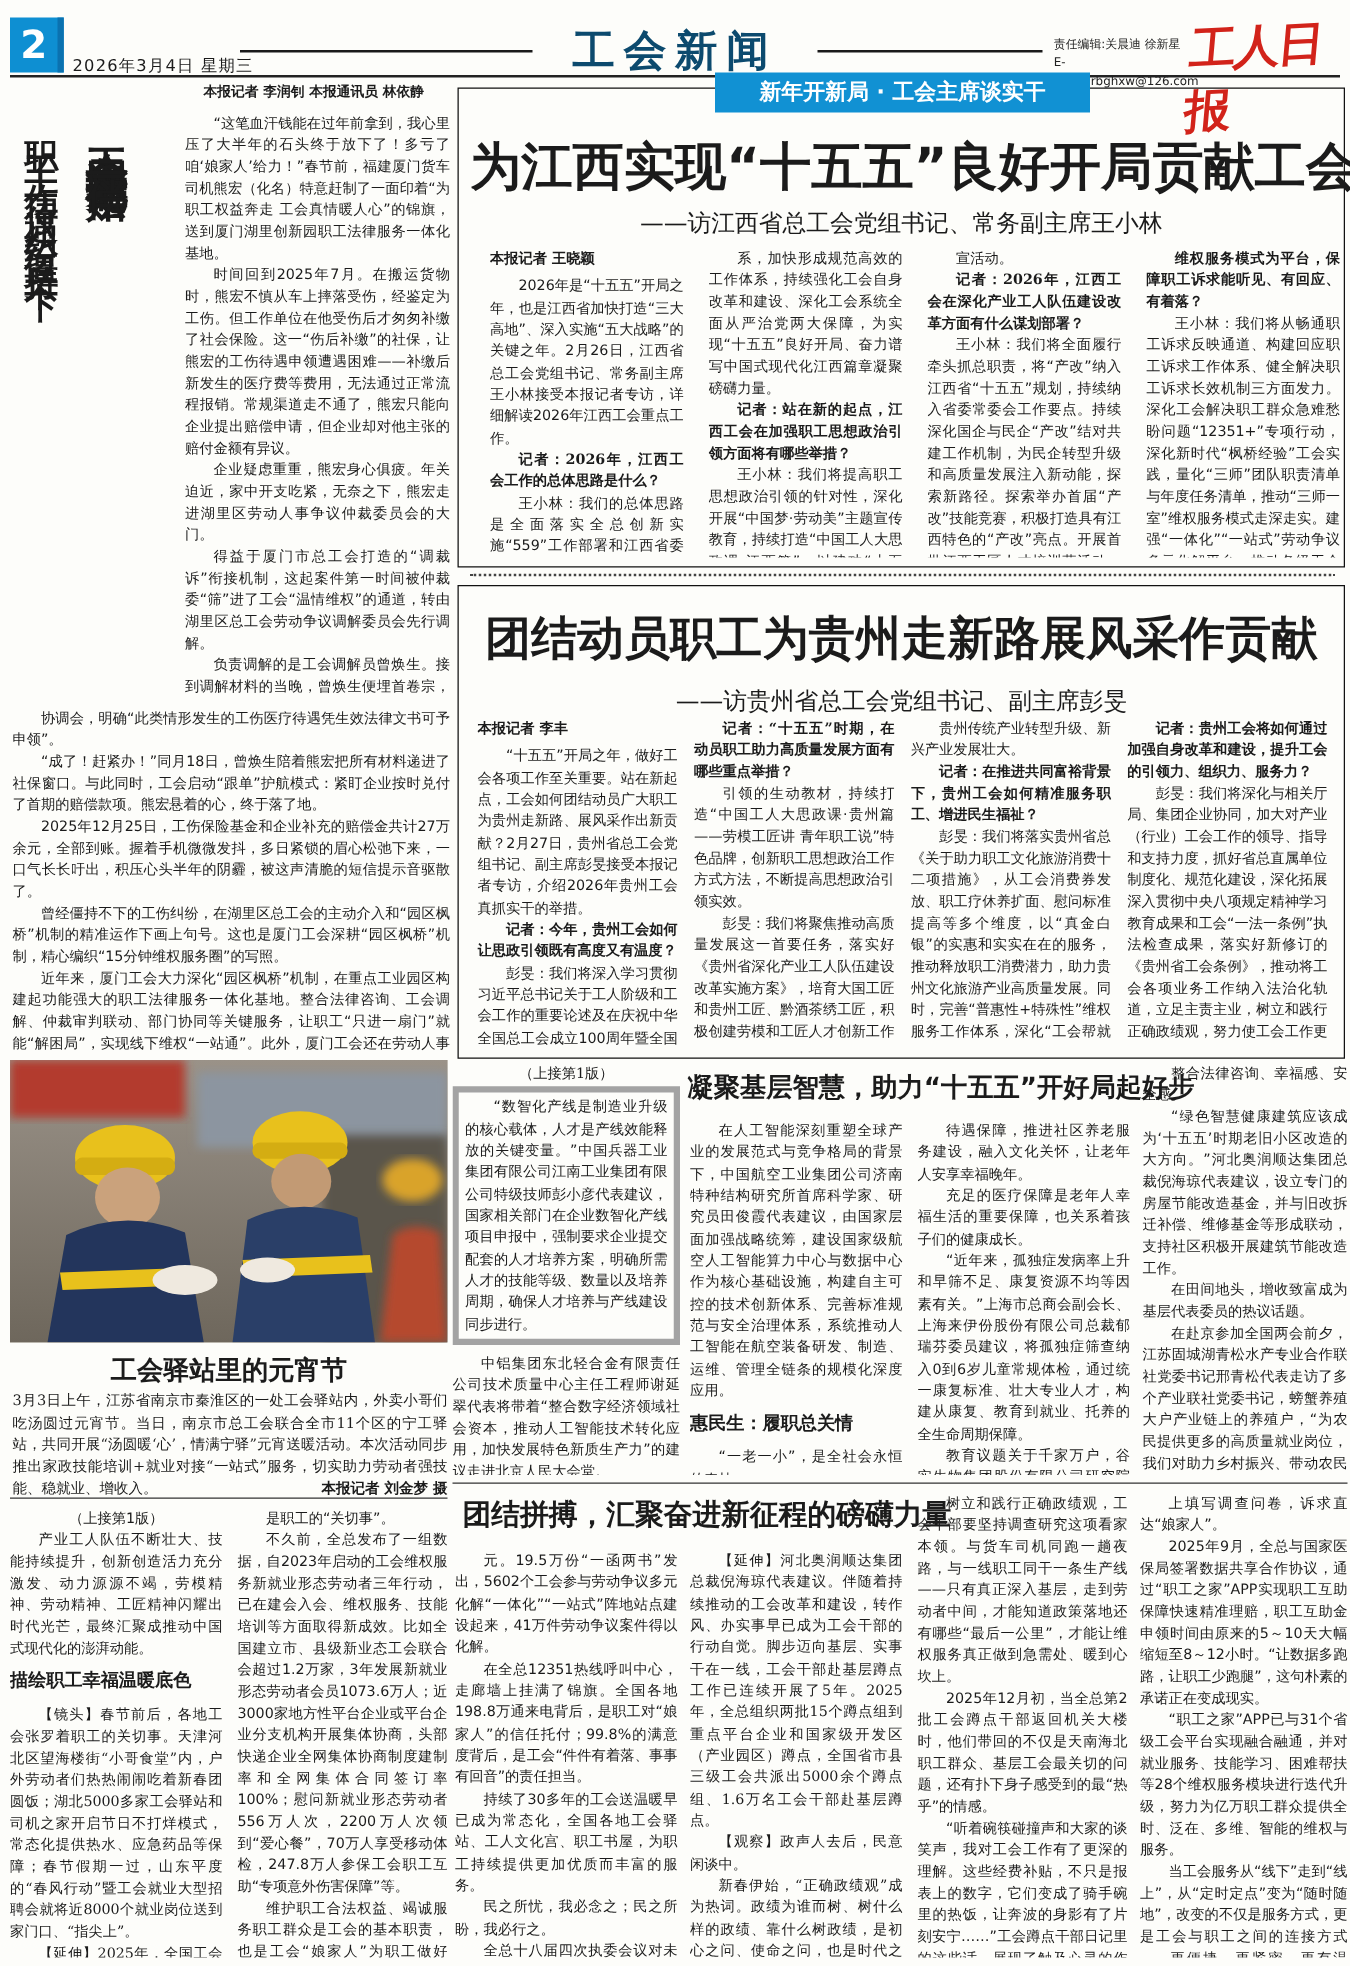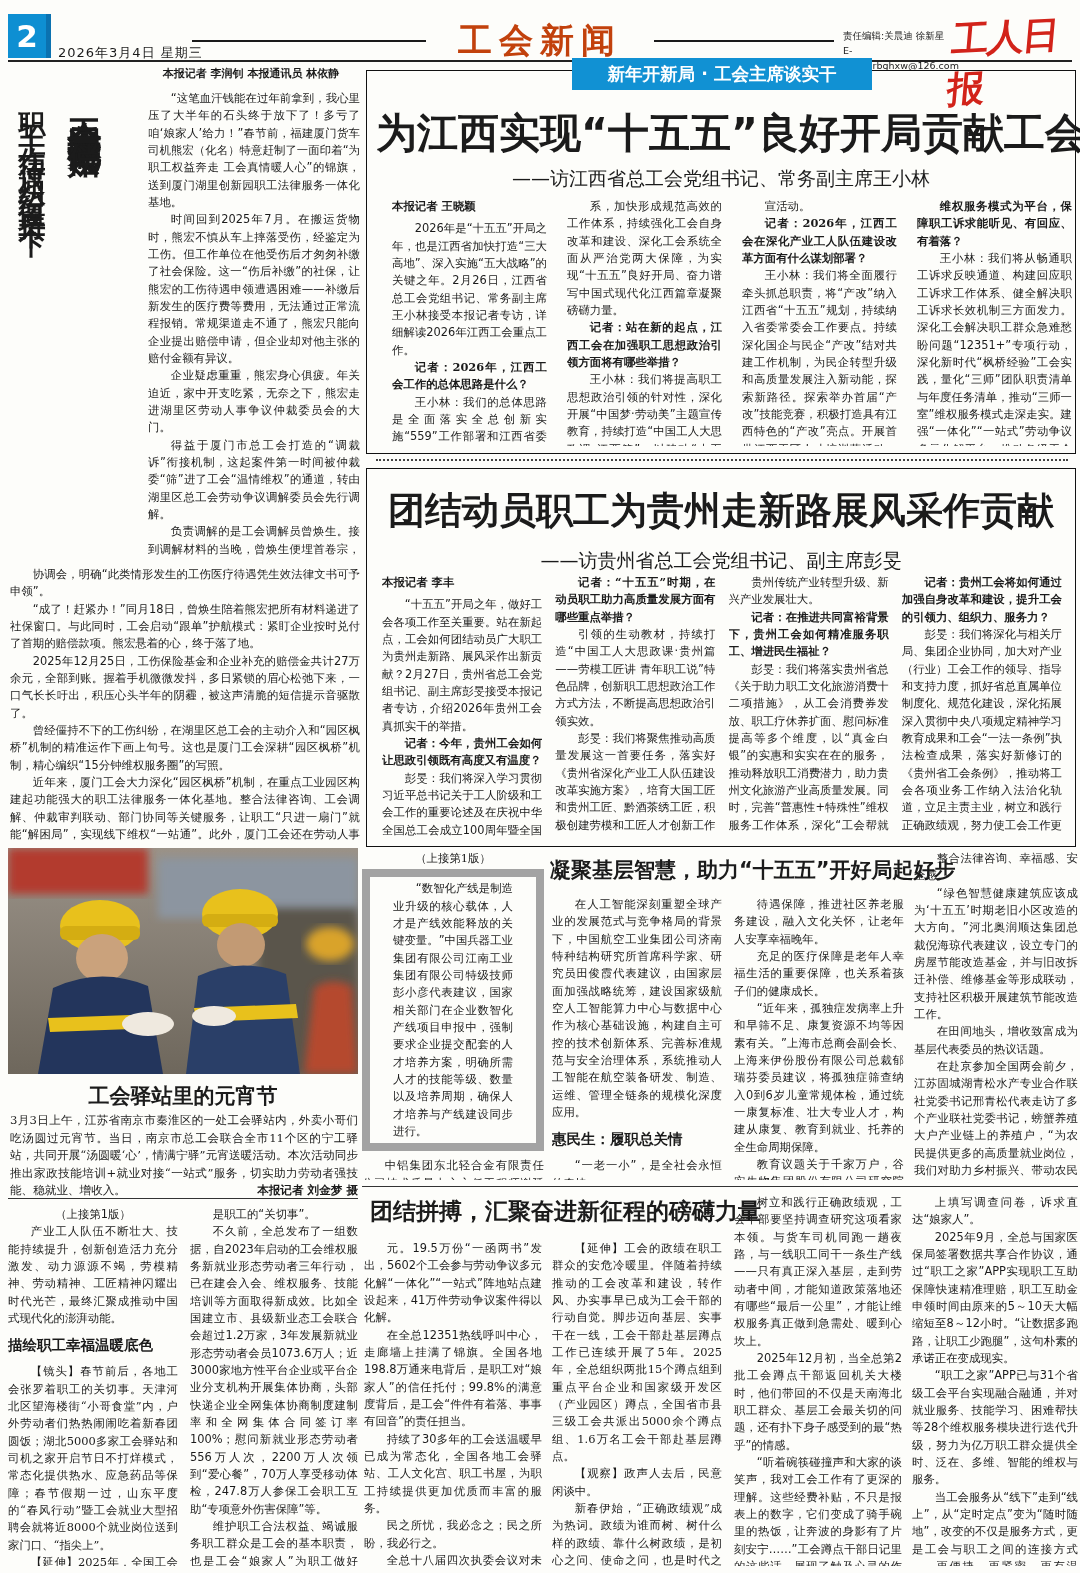--- a/index.html
+++ b/index.html
@@ -6,21 +6,21 @@
   #page{position:relative;width:1080px;height:1573px;background:#fdfdfa;margin:0 auto;
         font-family:"DejaVu Sans",sans-serif;color:#1b1b1b;overflow:hidden;}
   .abs{position:absolute;}
   
   .pgnum{left:8px;top:14px;width:38px;height:44px;background:#0e8fd2;color:#fff;
          font-size:31px;font-weight:bold;text-align:center;line-height:44px;
          border-right:5px solid #0b72b0;}
   .pgdate{left:58px;top:44px;font-size:13px;letter-spacing:1px;}
   .secline{top:40px;height:2px;background:#1a1a1a;}
   .sectitle{left:432px;top:18px;width:216px;text-align:center;font-size:34px;font-weight:bold;
-            color:#c2410c;letter-spacing:7px;}
+            color:#0c4a6e;letter-spacing:7px;}
   .hinfo{left:843px;top:28px;width:105px;font-size:9.5px;line-height:1.6;color:#222;}
   .masthead{left:950px;top:12px;width:125px;font-size:37px;font-weight:bold;color:#d2231a;
             font-family:"DejaVu Serif",serif;transform:skewX(-8deg) rotate(-3deg);letter-spacing:-2px;}
   .hrule{left:8px;top:60px;width:1064px;height:2px;background:#222;}
   
   .txt{font-size:11.4px;line-height:1.52;text-align:justify;overflow:hidden;}
   .para{margin:0;text-indent:2em;}
   .para.q{font-weight:bold;font-family:"DejaVu Serif",serif;}
   .para.k{font-family:"DejaVu Serif",serif;}
   .para.by{font-family:"DejaVu Serif",serif;font-weight:bold;text-indent:0;margin-bottom:5px;}
@@ -35,21 +35,21 @@
             font-family:"DejaVu Serif",serif;font-weight:bold;}
   
   .artbox{border:1.5px solid #111;}
   .banner{left:572px;top:58px;width:300px;height:32px;background:#1191d3;color:#fff;
           font-size:17.5px;font-weight:bold;text-align:center;line-height:32px;z-index:3;}
   .bighead{text-align:center;font-weight:bold;white-space:nowrap;}
   .subhead{text-align:center;}
   .dotted{border-top:2px dotted #444;}
   .cols{display:flex;gap:13px;}
   .cols > div{flex:1;overflow:hidden;}
-  .redbox{border:8px solid #a3a3a3;padding:3px 23px;margin:2px 0 6px 0;}
+  .redbox{border:5px solid #a3a3a3;padding:3px 5px;margin:2px 0 6px 0;}
   .divline{background:#333;height:1px;}
   
   .photo{left:8px;top:848px;width:350px;height:226px;overflow:hidden;background:#8d8678;}
   .cap-title{left:8px;top:1082px;width:350px;text-align:center;font-size:21px;font-weight:bold;}
   .caption{left:10px;top:1112px;width:348px;height:84px;font-size:11.6px;
            font-family:"DejaVu Serif",serif;}
 </style>
 </head>
 <body>
 
@@ -229,21 +229,21 @@
 
   <div class="abs bighead" style="left:370px;top:1196px;width:372px;font-size:23px;">团结拼搏，汇聚奋进新征程的磅礴力量</div>
   <div class="abs txt" style="left:364px;top:1240px;width:178px;height:326px;">
       <p class="para n">元。19.5万份“一函两书”发出，5602个工会参与劳动争议多元化解“一体化”“一站式”阵地站点建设起来，41万件劳动争议案件得以化解。</p>
       <p class="para n">在全总12351热线呼叫中心，走廊墙上挂满了锦旗。全国各地198.8万通来电背后，是职工对“娘家人”的信任托付；99.8%的满意度背后，是工会“件件有着落、事事有回音”的责任担当。</p>
       <p class="para n">持续了30多年的工会送温暖早已成为常态化，全国各地工会驿站、工人文化宫、职工书屋，为职工持续提供更加优质而丰富的服务。</p>
       <p class="para n">民之所忧，我必念之；民之所盼，我必行之。</p>
       <p class="para n">全总十八届四次执委会议对未来一段时期工会工作提出明确要求，以职工为中心是始终不变的工作导向，努力为广大职工的幸福加码，筑牢社会和谐稳定的基石。</p>
     </div>
   <div class="abs txt" style="left:552px;top:1240px;width:170px;height:326px;">
-      <p class="para k">【延伸】工会的政绩在职工群众的安危冷暖里。伴随着持续推动的工会改革和建设，转作风、办实事早已成为工会干部的行动自觉。脚步迈向基层、实事干在一线，工会干部赴基层蹲点工作已连续开展了5年。2025年，全总组织两批15个蹲点组到重点平台企业和国家级开发区（产业园区）蹲点，全国省市县三级工会共派出5000余个蹲点组、1.6万名工会干部赴基层蹲点。</p>
+      <p class="para k">【延伸】河北奥润顺达集团总裁倪海琼代表建议。伴随着持续推动的工会改革和建设，转作风、办实事早已成为工会干部的行动自觉。脚步迈向基层、实事干在一线，工会干部赴基层蹲点工作已连续开展了5年。2025年，全总组织两批15个蹲点组到重点平台企业和国家级开发区（产业园区）蹲点，全国省市县三级工会共派出5000余个蹲点组、1.6万名工会干部赴基层蹲点。</p>
       <p class="para k">【观察】政声人去后，民意闲谈中。</p>
       <p class="para k">新春伊始，“正确政绩观”成为热词。政绩为谁而树、树什么样的政绩、靠什么树政绩，是初心之问、使命之问，也是时代之问、实践之问。</p>
     </div>
   <div class="abs txt" style="left:734px;top:1194px;width:168px;height:372px;">
       <p class="para n">树立和践行正确政绩观，工会干部要坚持调查研究这项看家本领。与货车司机同跑一趟夜路，与一线职工同干一条生产线——只有真正深入基层，走到劳动者中间，才能知道政策落地还有哪些“最后一公里”，才能让维权服务真正做到急需处、暖到心坎上。</p>
       <p class="para n">2025年12月初，当全总第2批工会蹲点干部返回机关大楼时，他们带回的不仅是天南海北职工群众、基层工会最关切的问题，还有扑下身子感受到的最“热乎”的情感。</p>
       <p class="para n">“听着碗筷碰撞声和大家的谈笑声，我对工会工作有了更深的理解。这些经费补贴，不只是报表上的数字，它们变成了骑手碗里的热饭，让奔波的身影有了片刻安宁……”工会蹲点干部日记里的这些话，展现了触及心灵的作风转变。</p>
     </div>
   <div class="abs txt" style="left:912px;top:1194px;width:166px;height:372px;">
       <p class="para n">上填写调查问卷，诉求直达“娘家人”。</p>

